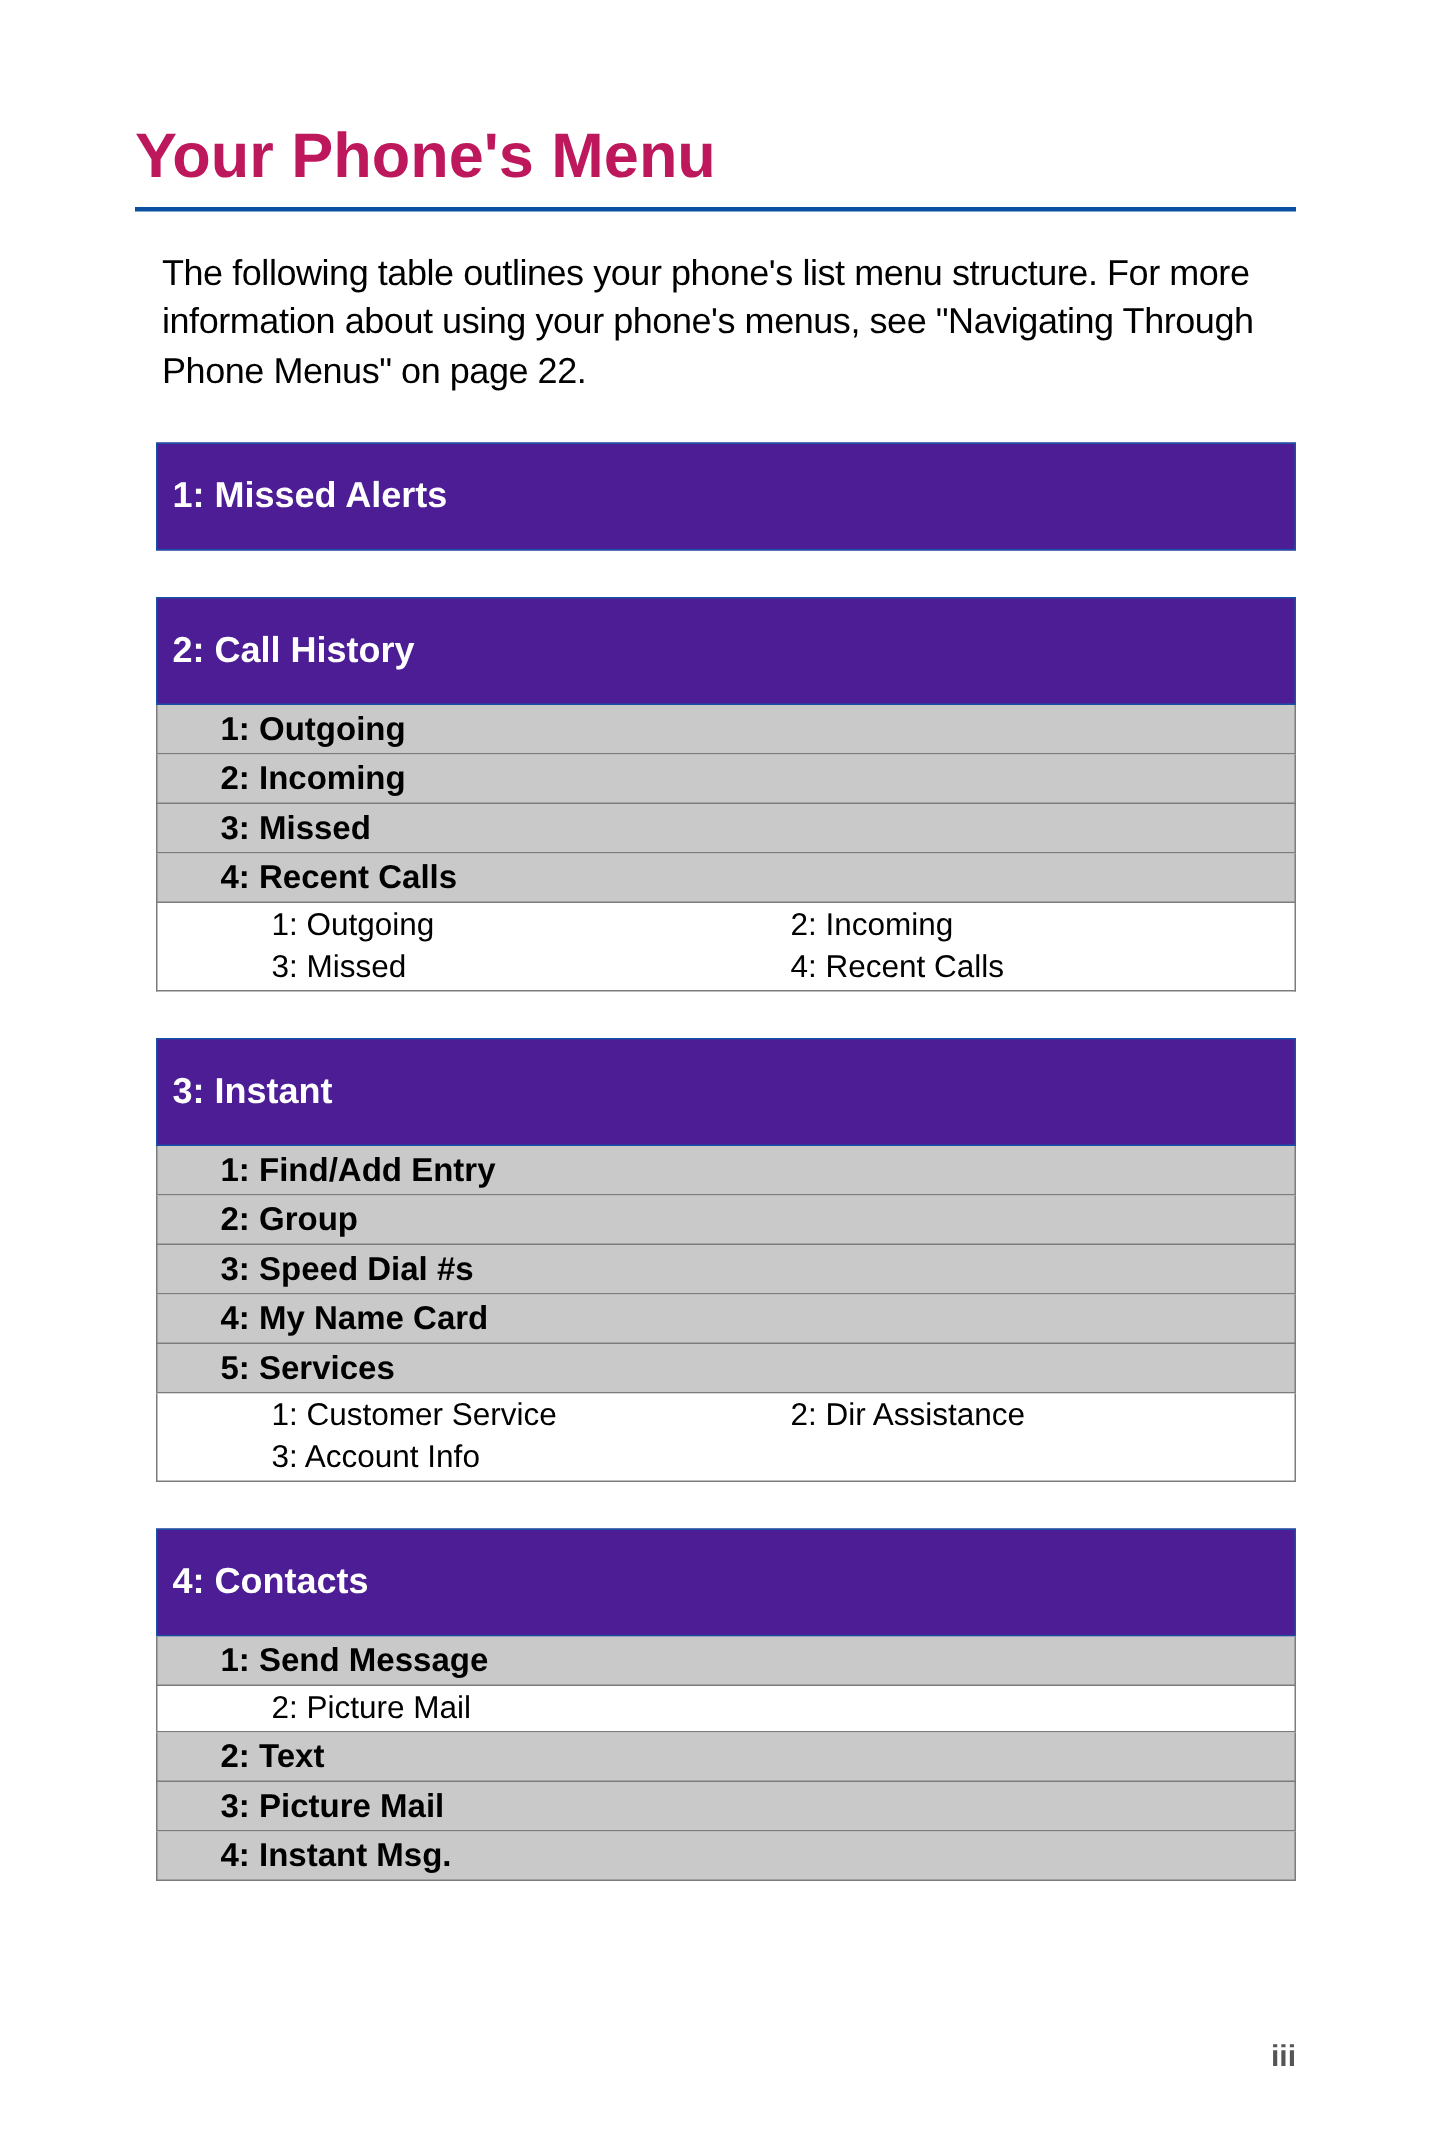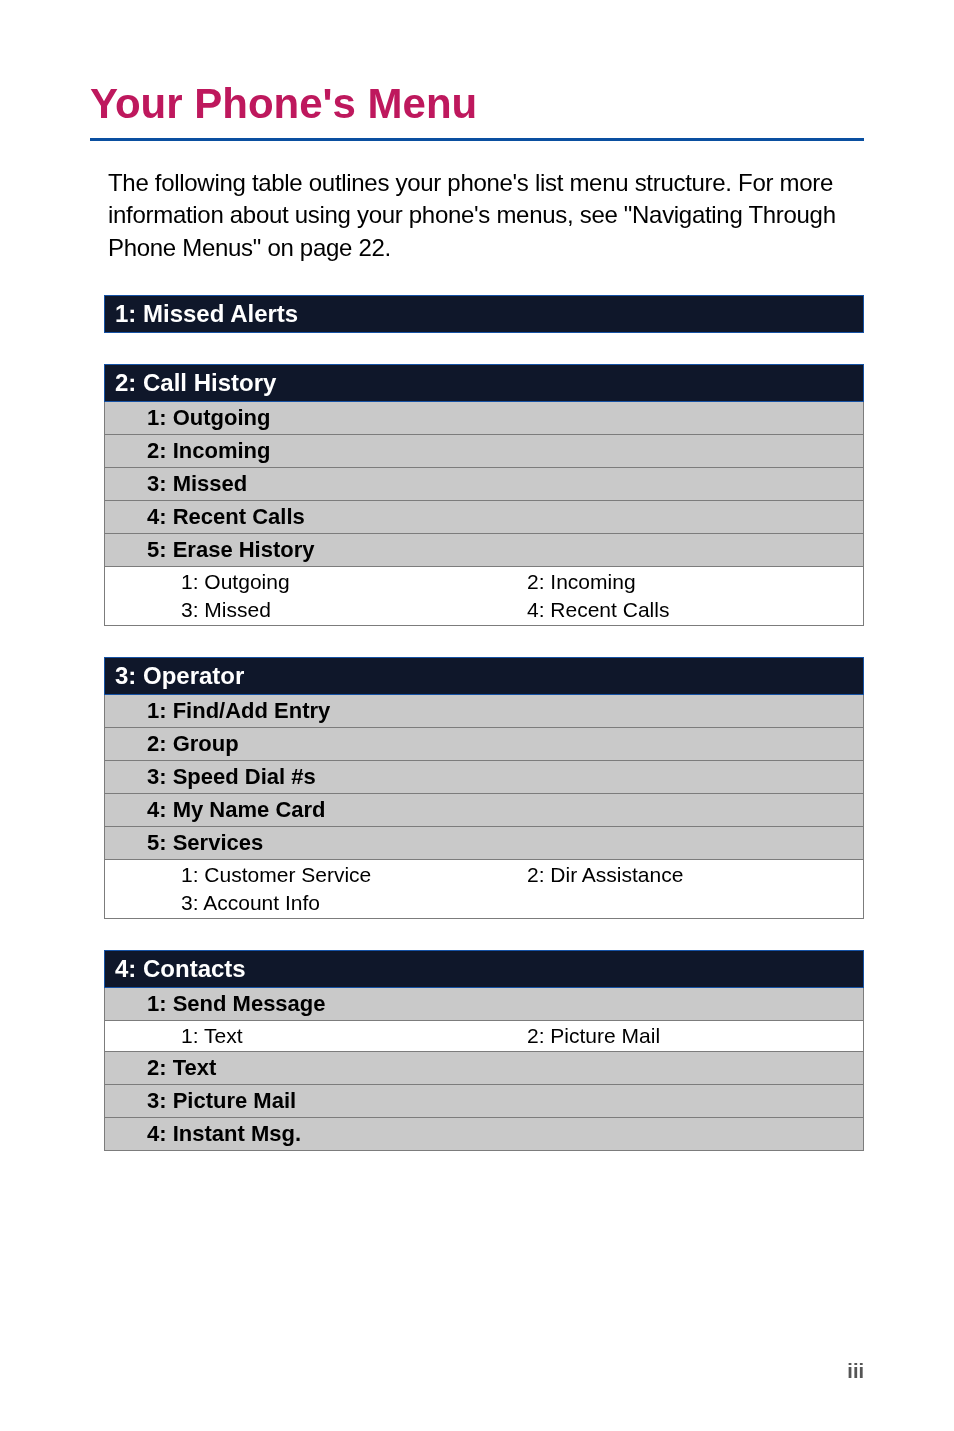--- a/index.html
+++ b/index.html
@@ -30,25 +30,25 @@
   .intro {
     font-size: 24px;
     line-height: 1.35;
     color: #000;
     margin: 0 0 22px 18px;
     font-stretch: condensed;
     letter-spacing: -0.3px;
   }
   .menu-block { margin-bottom: 14px; margin-left: 14px; }
   .hdr {
-    background: #0f172a;
+    background: #4c1d95;
     color: #fff;
     font-weight: 700;
     font-size: 24px;
-    padding: 4px 10px;
+    padding: 21px 10px;
     border: 1px solid #1652a4;
     font-stretch: condensed;
     margin-top: 31px;
   }
   .sub {
     background: #c9c9c9;
     border: 1px solid #7c7c7c;
     border-top: none;
     font-weight: 700;
     font-size: 22px;
@@ -95,53 +95,51 @@
   <div class="menu-block">
     <div class="hdr">1: Missed Alerts</div>
   </div>
 
   <div class="menu-block">
     <div class="hdr">2: Call History</div>
     <div class="sub">1: Outgoing</div>
     <div class="sub">2: Incoming</div>
     <div class="sub">3: Missed</div>
     <div class="sub">4: Recent Calls</div>
-    <div class="sub">5: Erase History</div>
     <div class="leafrow">
       <div class="leafgrid">
         <span class="leaf">1: Outgoing</span>
         <span class="leaf">2: Incoming</span>
         <span class="leaf">3: Missed</span>
         <span class="leaf">4: Recent Calls</span>
       </div>
     </div>
   </div>
 
   <div class="menu-block">
-    <div class="hdr">3: Operator</div>
+    <div class="hdr">3: Instant</div>
     <div class="sub">1: Find/Add Entry</div>
     <div class="sub">2: Group</div>
     <div class="sub">3: Speed Dial #s</div>
     <div class="sub">4: My Name Card</div>
     <div class="sub">5: Services</div>
     <div class="leafrow">
       <div class="leafgrid">
         <span class="leaf">1: Customer Service</span>
         <span class="leaf">2: Dir Assistance</span>
         <span class="leaf">3: Account Info</span>
       </div>
     </div>
   </div>
 
   <div class="menu-block">
     <div class="hdr">4: Contacts</div>
     <div class="sub">1: Send Message</div>
     <div class="leafrow">
       <div class="leafgrid">
-        <span class="leaf">1: Text</span>
         <span class="leaf">2: Picture Mail</span>
       </div>
     </div>
     <div class="sub">2: Text</div>
     <div class="sub">3: Picture Mail</div>
     <div class="sub">4: Instant Msg.</div>
   </div>
 </div>
 
 <div class="page-num">iii</div>

